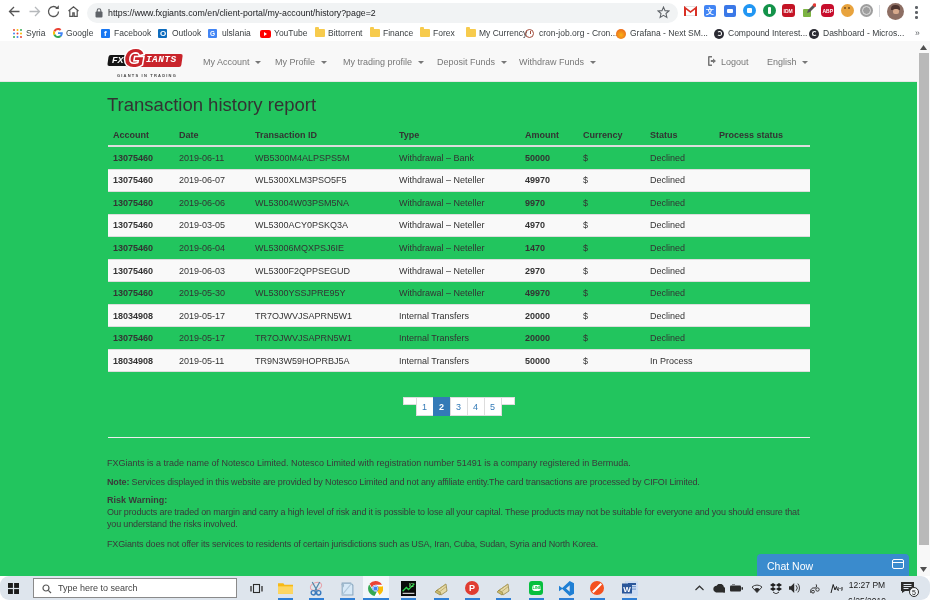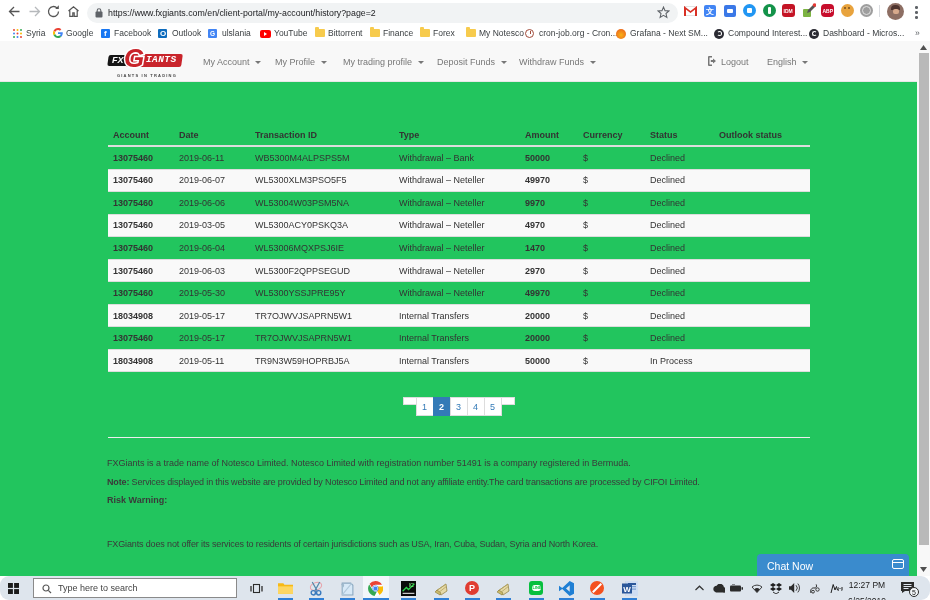--- a/index.html
+++ b/index.html
@@ -173,21 +173,21 @@
   <div class="abs" style="left:260px;top:3.5px;width:11px;height:8px;background:#f00;border-radius:2px"></div>
   <div class="abs" style="left:264px;top:5.5px;width:0;height:0;border-left:3px solid #fff;border-top:2px solid transparent;border-bottom:2px solid transparent"></div>
   <span class="bm" style="left:274px">YouTube</span>
   <div class="bmfolder" style="left:315px"></div>
   <span class="bm" style="left:328px">Bittorrent</span>
   <div class="bmfolder" style="left:370px"></div>
   <span class="bm" style="left:383px">Finance</span>
   <div class="bmfolder" style="left:420px"></div>
   <span class="bm" style="left:433px">Forex</span>
   <div class="bmfolder" style="left:466px"></div>
-  <span class="bm" style="left:479px">My Notesco</span>
+  <span class="bm" style="left:479px">My Currency</span>
   <div class="abs" style="left:525px;top:2.5px;width:9px;height:9px;border:1.5px solid #a14b3a;border-radius:50%"></div>
   <div class="abs" style="left:529.5px;top:5px;width:1px;height:3px;background:#a14b3a"></div>
   <span class="bm" style="left:539px">cron-job.org - Cron...</span>
   <div class="abs" style="left:616px;top:2.5px;width:10px;height:10px;background:radial-gradient(circle at 50% 60%,#f9b116,#e8561f);border-radius:50%"></div>
   <span class="bm" style="left:630px">Grafana - Next SM...</span>
   <div class="abs" style="left:714px;top:2.5px;width:10px;height:10px;background:#2b2b33;border-radius:50%"></div>
   <div class="abs" style="left:716.5px;top:5px;width:5px;height:5px;border:1px solid #fff;border-radius:50%;border-left-color:transparent"></div>
   <span class="bm" style="left:728px">Compound Interest...</span>
   <div class="abs" style="left:809px;top:2.5px;width:10px;height:10px;background:#2b2b33;border-radius:50%"></div>
   <div class="abs" style="left:811.5px;top:5px;width:5px;height:5px;border:1px solid #fff;border-radius:50%;border-right-color:transparent"></div>
@@ -214,20 +214,21 @@
     <span class="navitem" style="left:437px">Deposit Funds <span class="caret"></span></span>
     <span class="navitem" style="left:519px">Withdraw Funds <span class="caret"></span></span>
     <svg class="abs" style="left:708px;top:15px" width="10" height="10" viewBox="0 0 10 10">
         <path d="M4 0h-3a1 1 0 0 0-1 1v8a1 1 0 0 0 1 1h3v-1.5h-2.5v-7H4z" fill="#777"></path>
         <path d="M5 2.5 8 5 5 7.5V6H2.8V4H5z" fill="#777"></path>
       </svg>
     <span class="navitem" style="left:721px">Logout</span>
     <span class="navitem" style="left:767px">English <span class="caret"></span></span>
   </div>
 
+  <div id="title">Transaction history report</div>
 
   <table id="tbl">
     <colgroup>
         <col style="width:66px">
         <col style="width:76px">
         <col style="width:144px">
         <col style="width:126px">
         <col style="width:58px">
         <col style="width:67px">
         <col style="width:69px">
@@ -235,21 +236,21 @@
       </colgroup>
     <thead>
         <tr>
           <th>Account</th>
           <th>Date</th>
           <th>Transaction ID</th>
           <th>Type</th>
           <th>Amount</th>
           <th>Currency</th>
           <th>Status</th>
-          <th>Outlook status</th>
+          <th>Process status</th>
         </tr>
       </thead>
     <tbody>
       <tr>
           <td class="b">13075460</td>
           <td>2019-06-11</td>
           <td>WB5300M4ALPSPS5M</td>
           <td>Withdrawal – Bank</td>
           <td class="b">50000</td>
           <td>$</td>
@@ -350,20 +351,21 @@
   </table>
 
   <div id="pager">
     <span class="pgstub"></span><span class="pg">1</span><span class="pg active">2</span><span class="pg">3</span><span class="pg">4</span><span class="pg">5</span><span class="pgstub"></span>
   </div>
 
   <div id="hr"></div>
   <div class="ftext" style="top:416px">FXGiants is a trade name of Notesco Limited. Notesco Limited with registration number 51491 is a company registered in Bermuda.</div>
   <div class="ftext" style="top:435px;letter-spacing:-0.15px"><span class="b">Note:</span> Services displayed in this website are provided by Notesco Limited and not any affiliate entity.The card transactions are processed by CIFOI Limited.</div>
   <div class="ftext b" style="top:453px">Risk Warning:</div>
+  <div class="ftext" style="top:465px;width:820px;letter-spacing:-0.16px">Our products are traded on margin and carry a high level of risk and it is possible to lose all your capital. These products may not be suitable for everyone and you should ensure that<br>you understand the risks involved.</div>
   <div class="ftext" style="top:497px;letter-spacing:-0.14px">FXGiants does not offer its services to residents of certain jurisdictions such as USA, Iran, Cuba, Sudan, Syria and North Korea.</div>
 
   <div id="chat">
       <span>Chat Now</span>
       <div id="chatic"></div>
     </div>
 </div>
 
 <div id="sb">
   <svg class="abs" style="left:3px;top:4px" width="7" height="5" viewBox="0 0 7 5">

